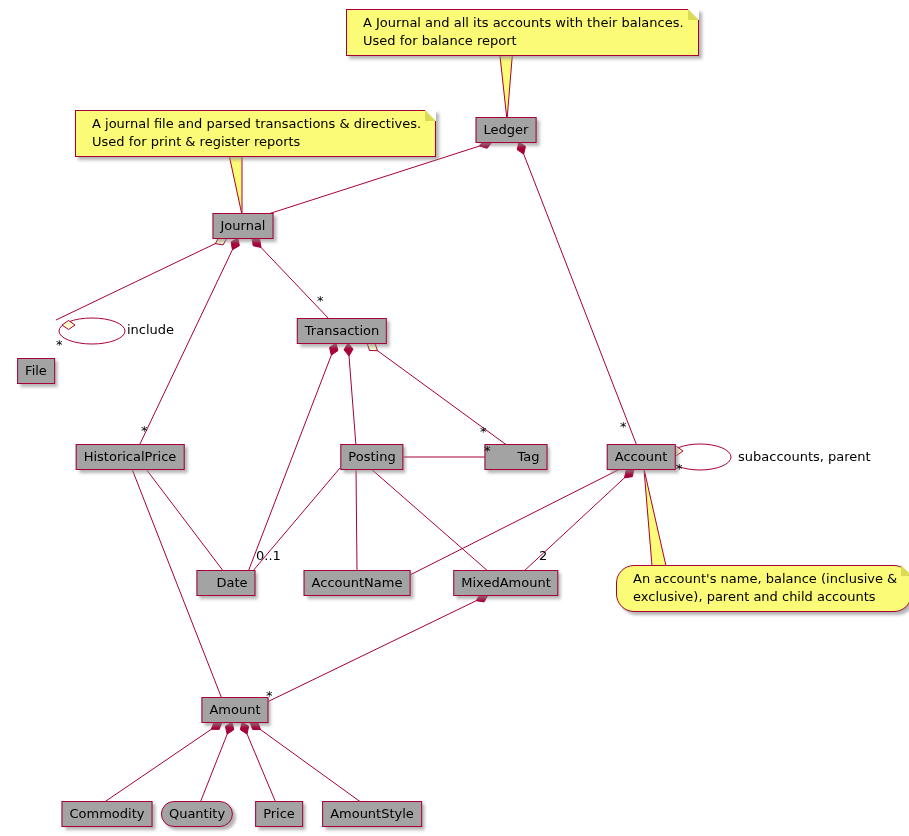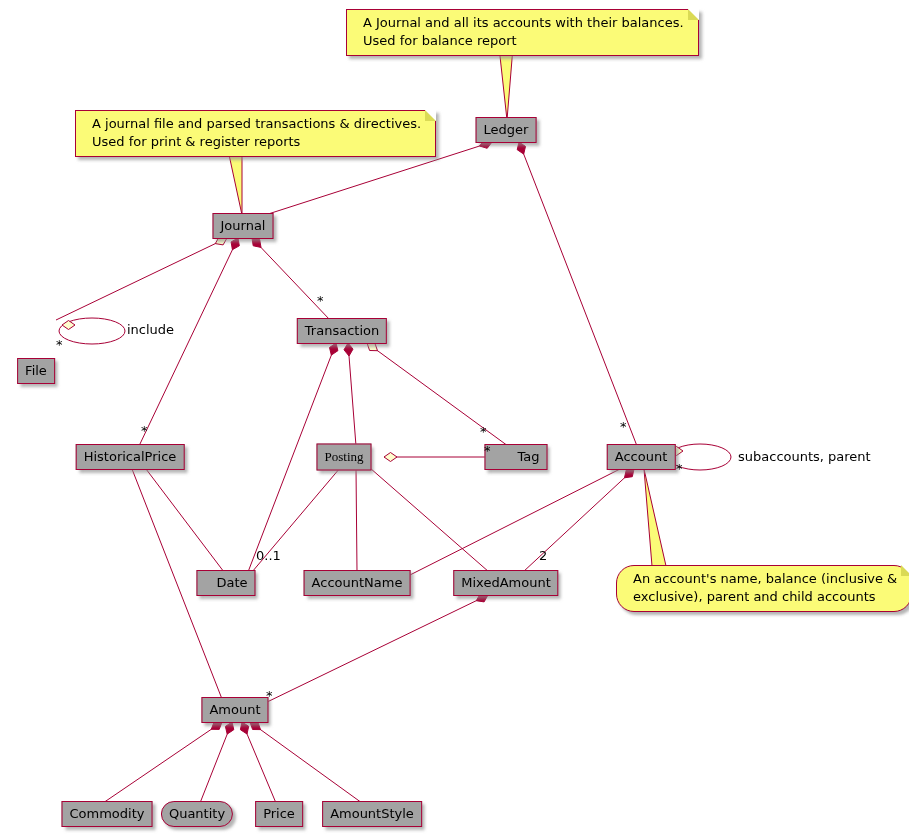--- a/index.html
+++ b/index.html
@@ -104,21 +104,21 @@
     <div class="note" style="left: 616px; top: 565px; border-radius: 18px;">
       <div class="note-fold"></div>
       <div>An account's name, balance (inclusive &amp;</div>
       <div>exclusive), parent and child accounts</div>
     </div>
     <div class="class-node" style="left: 506px; top: 130px;">Ledger</div>
     <div class="class-node" style="left: 243px; top: 226px;">Journal</div>
     <div class="class-node" style="left: 36px; top: 331px; margin-top: 40px;">File</div>
     <div class="class-node" style="left: 342px; top: 331px; text-align: center;">Transaction</div>
     <div class="class-node" style="left: 130px; top: 457px;">HistoricalPrice</div>
-    <div class="class-node" style="left: 344px; top: 457px; font-family: Liberation Serif, serif;">Posting</div>
+    <div class="class-node" style="left: 372px; top: 457px;">Posting</div>
     <div class="class-node" style="left: 516px; top: 457px; padding-left: 32px;">Tag</div>
     <div class="class-node" style="left: 641px; top: 457px;">Account</div>
     <div class="class-node" style="left: 226px; top: 583px; padding-left: 19px;">Date</div>
     <div class="class-node" style="left: 357px; top: 583px;">AccountName</div>
     <div class="class-node" style="left: 506px; top: 583px;">MixedAmount</div>
     <div class="class-node" style="left: 235px; top: 710px;">Amount</div>
     <div class="class-node" style="left: 107px; top: 814px;">Commodity</div>
     <div class="class-node" style="left: 197px; top: 814px; border-radius: 13px;">Quantity</div>
     <div class="class-node" style="left: 279px; top: 814px;">Price</div>
     <div class="class-node" style="left: 372px; top: 814px;">AmountStyle</div>

